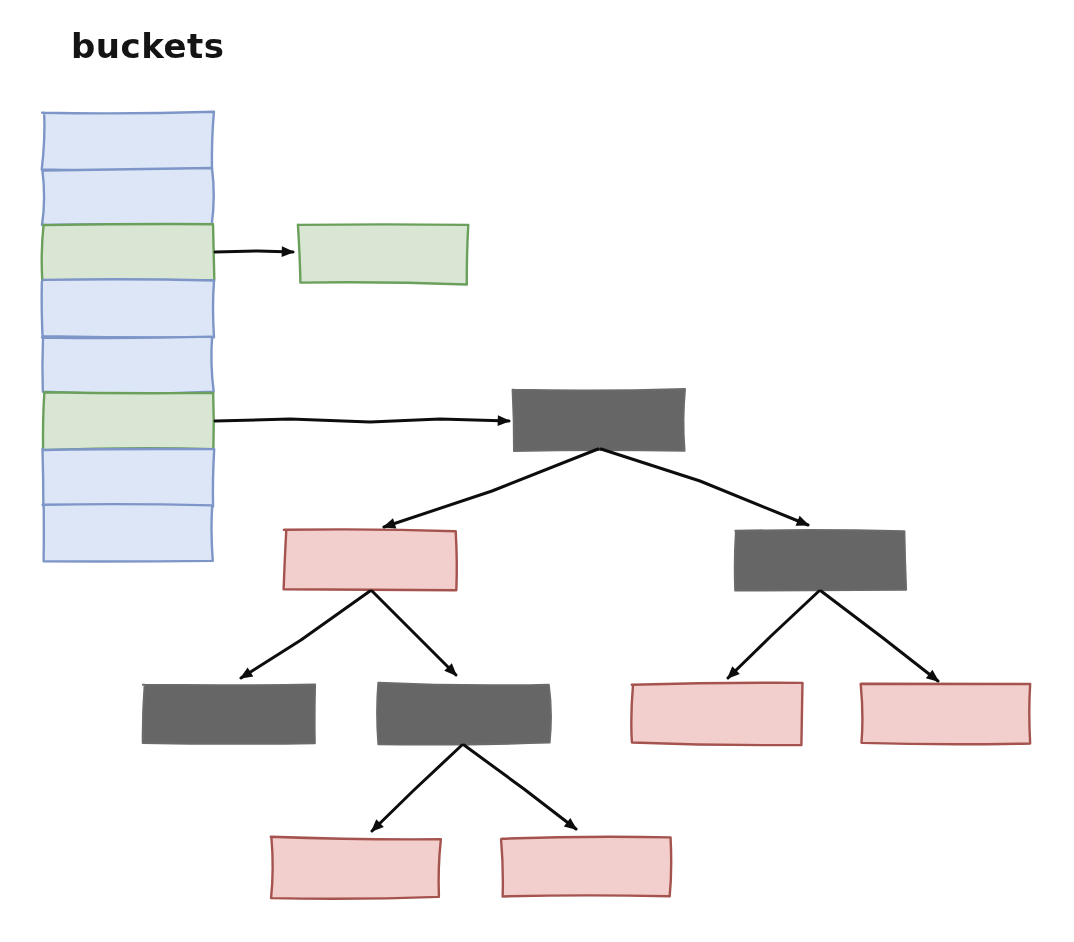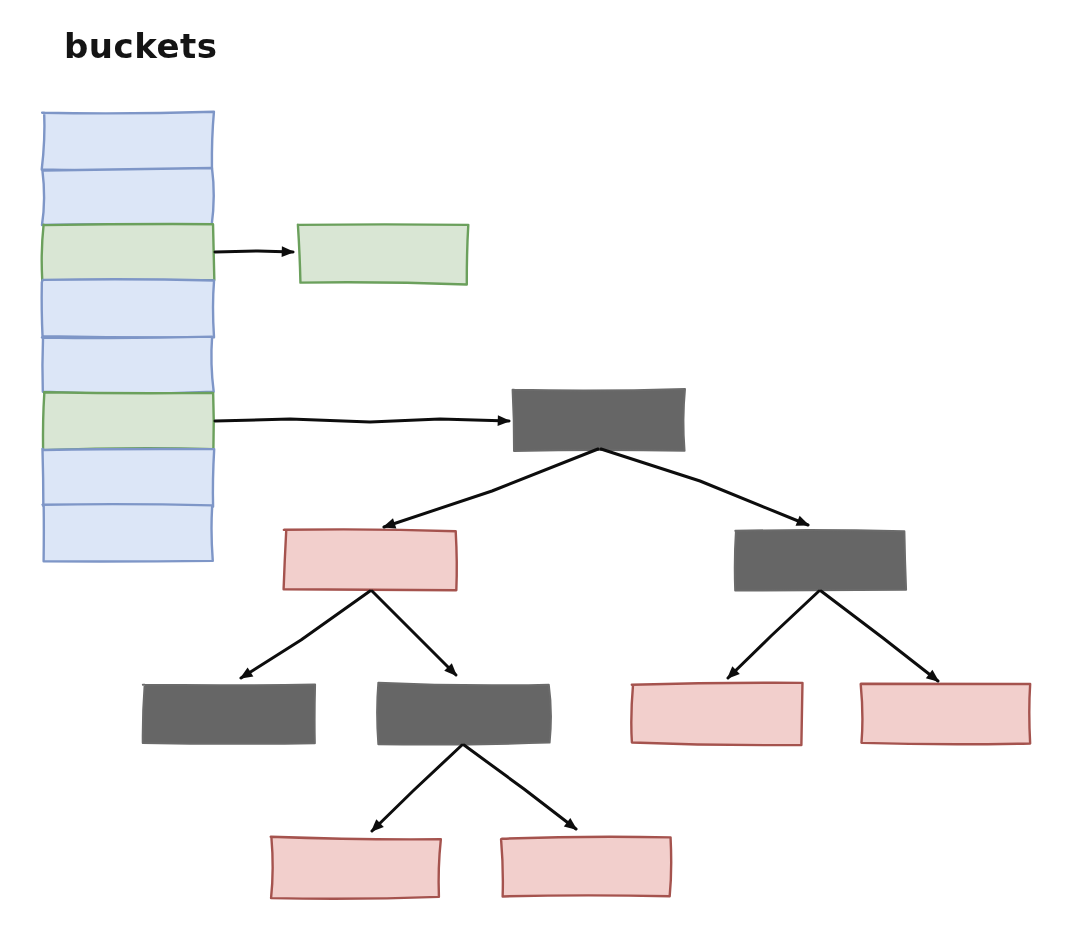--- a/index.html
+++ b/index.html
@@ -10,21 +10,21 @@
   }
   .canvas-wrap {
     position: relative;
     width: 1074px;
     height: 942px;
     background: #ffffff;
     overflow: hidden;
   }
   .diagram-title {
     position: absolute;
-    left: 64px;
+    left: 71px;
     top: 26px;
     font-size: 34px;
     font-weight: 700;
     color: #141414;
     letter-spacing: 0.5px;
     font-family: "DejaVu Sans", "Liberation Sans", sans-serif;
   }
   svg.diagram {
     position: absolute;
     left: 0;

